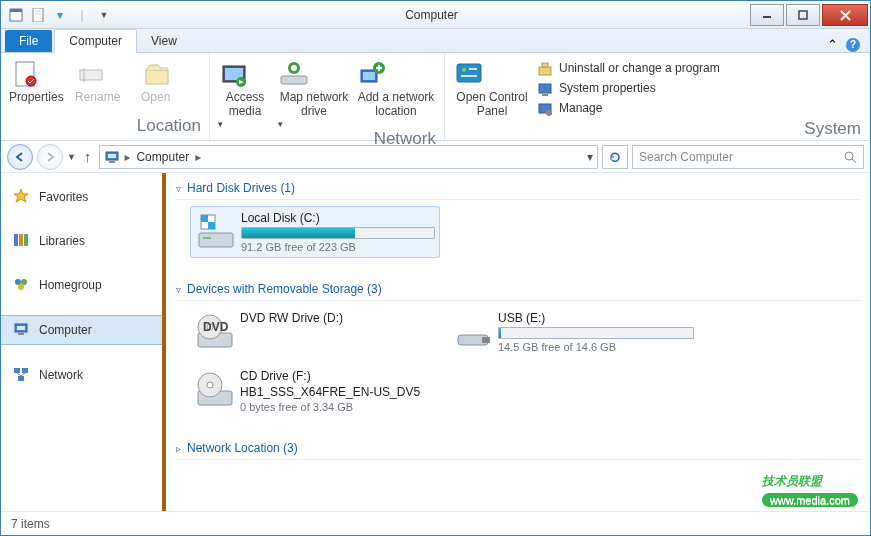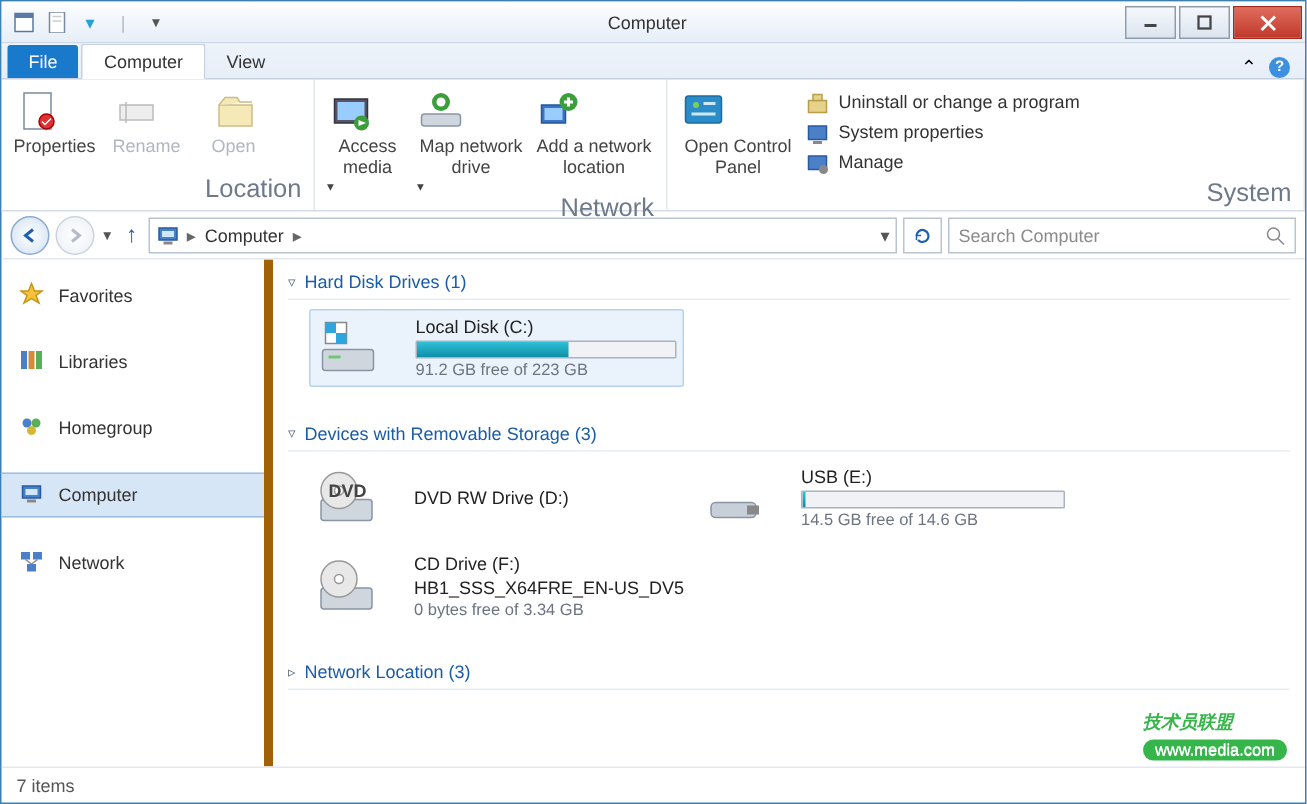--- a/index.html
+++ b/index.html
@@ -42,32 +42,32 @@
 .addr { flex: 1; height: 24px; border: 1px solid #b9c4d3; display: flex; align-items: center; padding: 0 4px; gap: 4px; background: #fff; }
 .addr .crumb { color: #333; padding: 0 2px; }
 .addr .sep { color: #666; }
 .addr .dd { margin-left: auto; color: #555; }
 .refresh { width: 26px; height: 24px; border: 1px solid #b9c4d3; display: flex; align-items: center; justify-content: center; color: #1e5fb4; }
 .search { width: 232px; height: 24px; border: 1px solid #b9c4d3; display: flex; align-items: center; padding: 0 6px; color: #888; gap: 40px; }
 .search span:first-child { flex: 1; color: #8a8a8a; }
 
 
 .main { flex: 1; display: flex; overflow: hidden; }
-.nav { width: 181px; border-right: 6px solid #a16207; padding-top: 10px; }
+.nav { width: 165px; border-right: 4px solid #a16207; padding-top: 10px; }
 .nav .item { display: flex; align-items: center; gap: 8px; padding: 5px 12px; color: #333; }
 .nav .item.active { background: #d6e6f7; border: 1px solid #9dbde0; border-width: 1px 0; }
 .nav .ico { width: 18px; height: 18px; }
 .nav .gap { height: 16px; }
 
 .content { flex: 1; padding: 4px 10px; overflow: auto; }
 .section { margin-bottom: 8px; }
 .section-h { display: flex; align-items: center; gap: 6px; color: #1a5ca8; padding: 4px 0; border-bottom: 1px solid #e8edf4; }
 .section-h .tri { font-size: 10px; color: #5a6c80; }
 .drives { display: flex; flex-wrap: wrap; gap: 8px; padding: 6px 4px 12px 14px; }
-.drive { display: flex; gap: 24px; width: 250px; padding: 4px; align-items: center; }
+.drive { display: flex; gap: 4px; width: 250px; padding: 4px; align-items: flex-start; }
 .drive.selected { border: 1px solid #b5d3f0; background: #eaf3fc; border-radius: 2px; }
 .drive .dico { width: 42px; height: 42px; display: flex; align-items: center; justify-content: center; }
 .drive .meta { flex: 1; display: flex; flex-direction: column; gap: 2px; }
 .drive .name { color: #222; }
 .drive .bar { height: 12px; border: 1px solid #a7b4c3; background: #f0f2f5; border-radius: 1px; overflow: hidden; }
 .drive .fill { height: 100%; background: linear-gradient(#2ec0d7, #0e8fa8); }
 .drive .free { color: #6c7480; font-size: 11px; }
 
 .status { height: 24px; border-top: 1px solid #e3e8ef; display: flex; align-items: center; padding: 0 10px; color: #555; }
 

